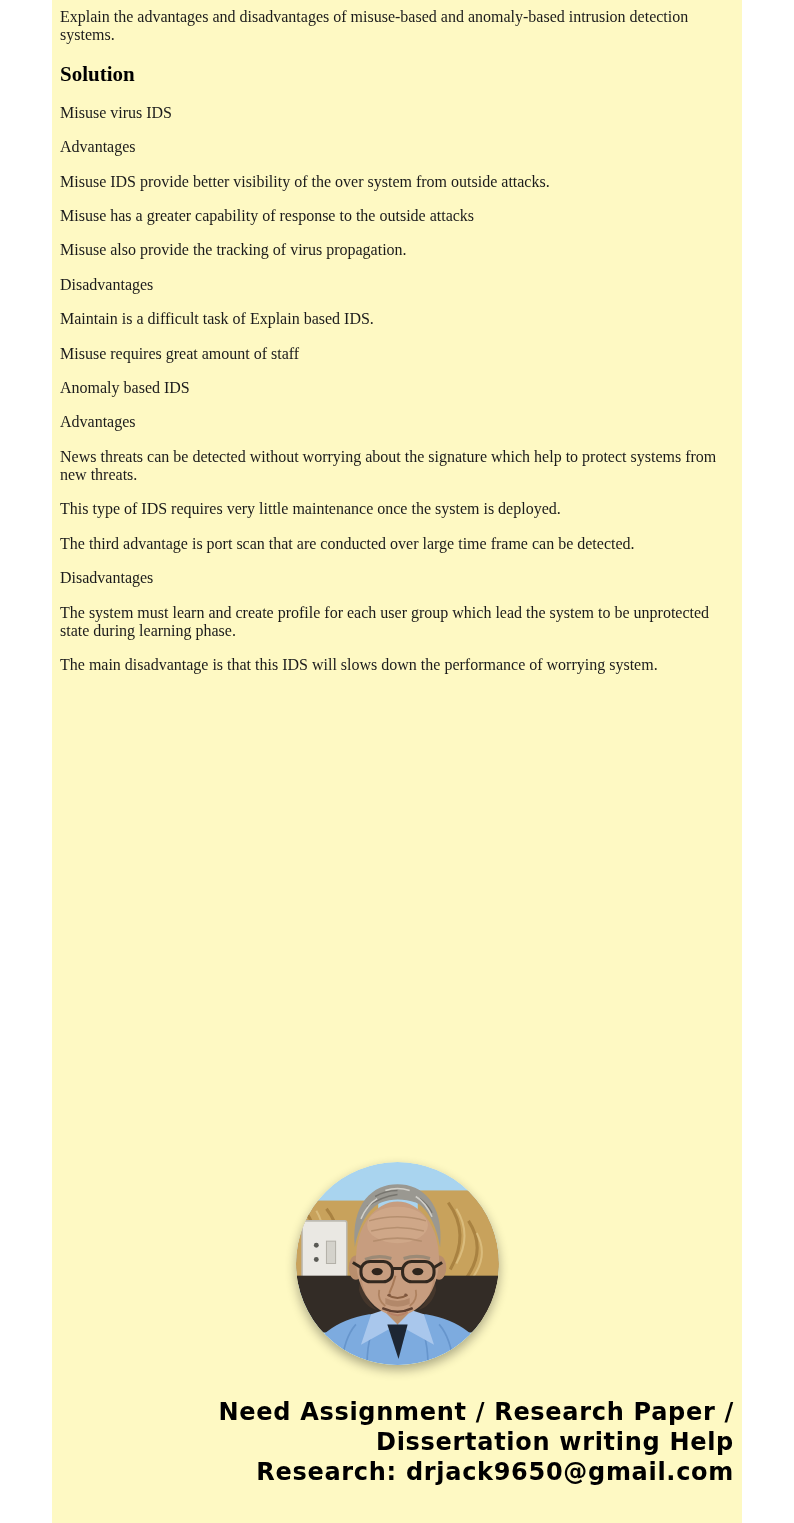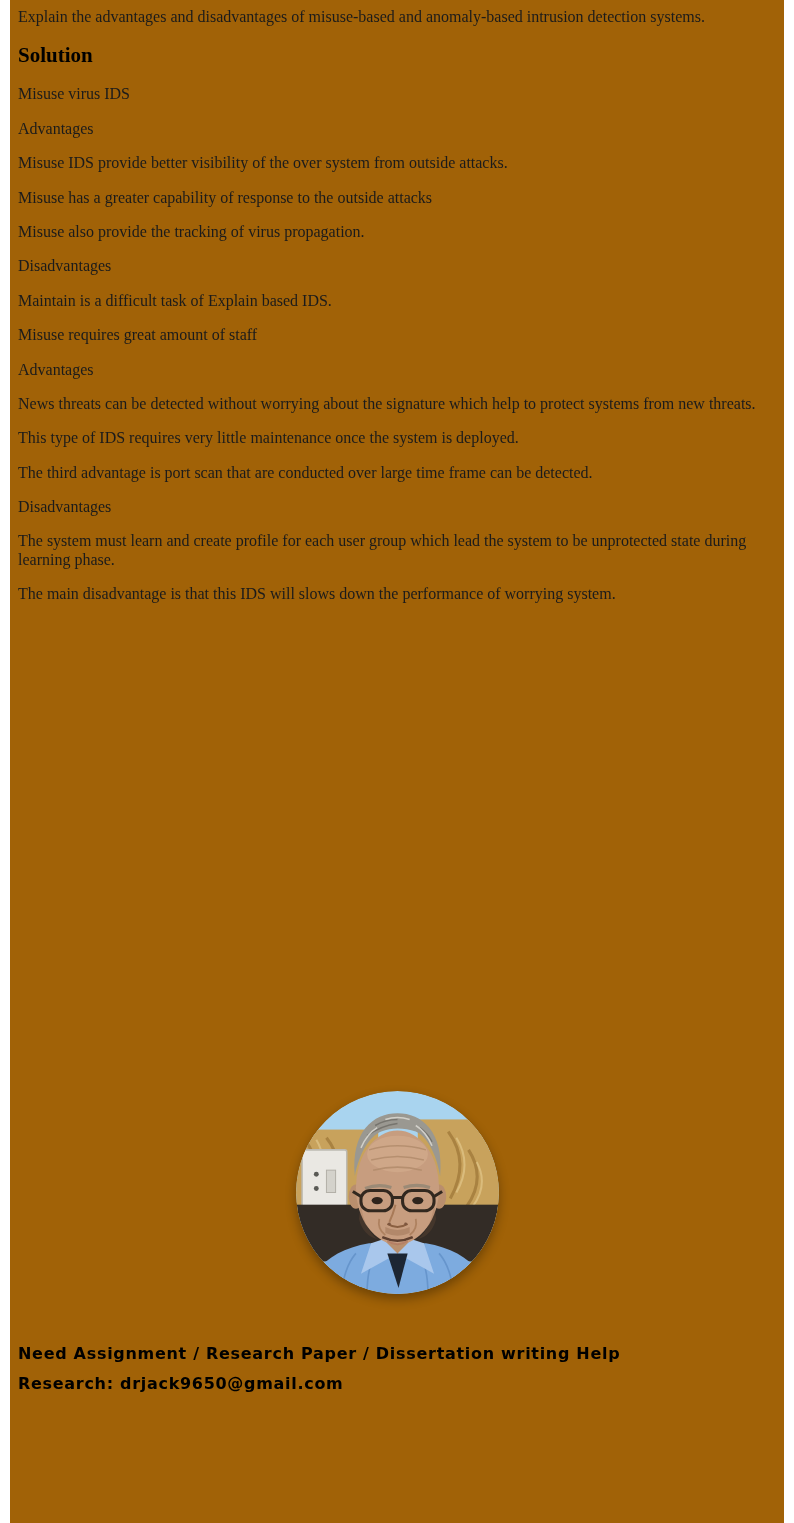--- a/index.html
+++ b/index.html
@@ -1,22 +1,22 @@
 <!DOCTYPE html>
 <html><head>
 <meta charset="utf-8">
 <style>
   html, body { margin: 0; padding: 0; background: #ffffff; }
   .page {
-    width: 774px;
+    width: 690px;
     min-height: 1523px;
     margin: 0 auto;
     padding: 8px;
     box-sizing: border-box;
-    background: #a16207;
+    background: #fef9c3;
     font-family: "Liberation Serif", "DejaVu Serif", serif;
     font-size: 16px;
     color: #1b1b1b;
   }
   .question { margin: 0 0 16px 0; line-height: 1.15; }
   .solution-heading {
     font-family: "Liberation Serif", "DejaVu Serif", serif;
     font-size: 21px;
     font-weight: bold;
     color: #000000;
@@ -32,25 +32,25 @@
   .avatar {
     width: 203px;
     height: 203px;
     border-radius: 50%;
     overflow: hidden;
     box-shadow: 0 5px 11px rgba(0,0,0,0.32);
     flex: 0 0 auto;
   }
   .avatar svg { display: block; width: 100%; height: 100%; }
   .footer {
-    margin-top: 45px;
-    text-align: left;
+    margin-top: 32px;
+    text-align: right;
     font-family: "DejaVu Sans", "Liberation Sans", sans-serif;
     font-weight: bold;
-    font-size: 16px;
+    font-size: 24px;
     line-height: 30px;
     letter-spacing: 0.7px;
     color: #000000;
   }
   .footer .help { max-width: 770px; margin: 0 auto; }
 </style>
 </head>
 <body>
 
 <div class="page">
@@ -60,20 +60,21 @@
   <h3 class="solution-heading">Solution</h3>
 
   <p class="para">Misuse virus IDS</p>
   <p class="para">Advantages</p>
   <p class="para">Misuse IDS provide better visibility of the over system from outside attacks.</p>
   <p class="para">Misuse has a greater capability of response to the outside attacks</p>
   <p class="para">Misuse also provide the tracking of virus propagation.</p>
   <p class="para">Disadvantages</p>
   <p class="para">Maintain is a difficult task of Explain based IDS.</p>
   <p class="para">Misuse requires great amount of staff</p>
+  <p class="para">Anomaly based IDS</p>
   <p class="para">Advantages</p>
   <p class="para">News threats can be detected without worrying about the signature which help to protect systems from new threats.</p>
   <p class="para">This type of IDS requires very little maintenance once the system is deployed.</p>
   <p class="para">The third advantage is port scan that are conducted over large time frame can be detected.</p>
   <p class="para">Disadvantages</p>
   <p class="para">The system must learn and create profile for each user group which lead the system to be unprotected state during learning phase.</p>
   <p class="para">The main disadvantage is that this IDS will slows down the performance of worrying system.</p>
 
   <div class="avatar-wrap">
     <div class="avatar">

